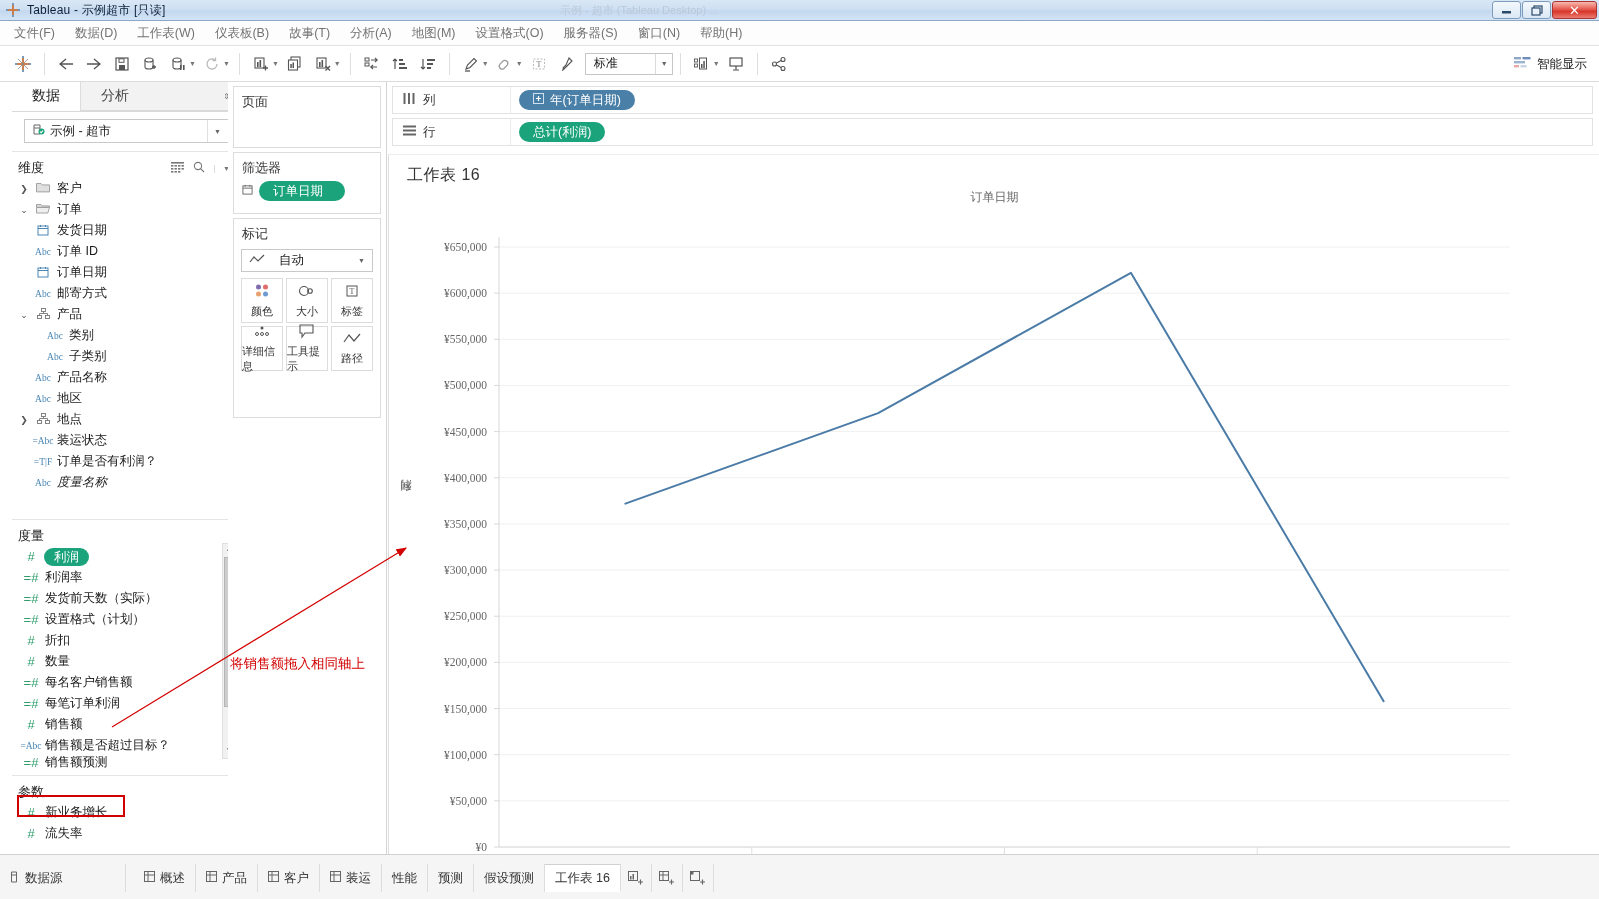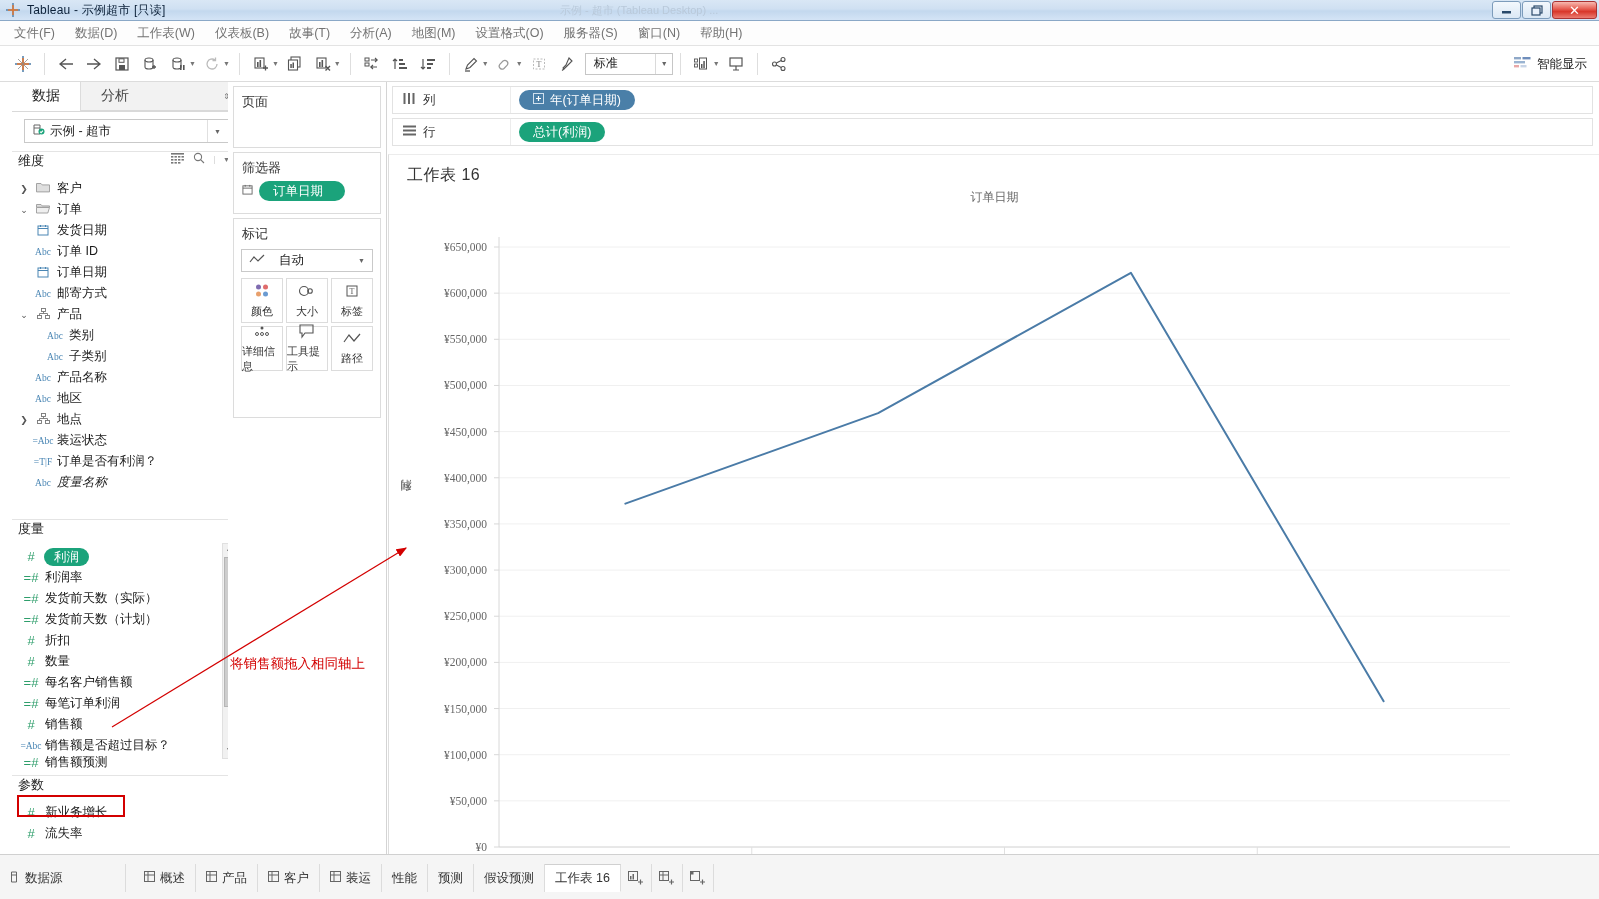--- a/index.html
+++ b/index.html
@@ -85,21 +85,21 @@
     color: #444; flex: 1 1 auto; justify-content: space-between; padding-right: 8px;
   }
   .ds-row { padding: 7px 8px 8px 12px; }
   .ds-box {
     height: 24px; border: 1px solid #c9c9c9; background: #fff;
     display: flex; align-items: center; gap: 5px; padding: 0 2px 0 7px; font-size: 12.5px; color: #222;
   }
   .ds-box .arw { margin-left: auto; font-size: 7px; color: #666; padding: 0 6px; border-left: 1px solid #e0e0e0; height: 100%; display:flex; align-items:center;}
 
   .section-head {
-    height: 26px; display: flex; align-items: flex-start; padding: 0 8px 0 6px;
+    height: 26px; display: flex; align-items: flex-end; padding: 0 8px 0 6px;
     border-top: 1px solid #e4e4e4; font-size: 13px; color: #222; font-family: Liberation Serif, serif;
   }
   .section-head .tools { margin-left: auto; display: flex; align-items: center; gap: 9px; color: #777; }
 
   .field-list { padding: 1px 0 0 0; }
   .field {
     height: 21px; display: flex; align-items: center; font-size: 12.5px; color: #1a1a1a;
     padding-left: 6px; white-space: nowrap;
   }
   .field .twisty { width: 12px; text-align: center; color: #555; font-size: 9px; }
@@ -591,21 +591,21 @@
       <div class="field">
         <span class="ic num">=#</span>
         <span class="nm">利润率</span>
       </div>
       <div class="field">
         <span class="ic num">=#</span>
         <span class="nm">发货前天数（实际）</span>
       </div>
       <div class="field">
         <span class="ic num">=#</span>
-        <span class="nm">发货前天数（计划）</span>
+        <span class="nm">设置格式（计划）</span>
       </div>
       <div class="field">
         <span class="ic num">#</span>
         <span class="nm">折扣</span>
       </div>
       <div class="field">
         <span class="ic num">#</span>
         <span class="nm">数量</span>
       </div>
       <div class="field">

